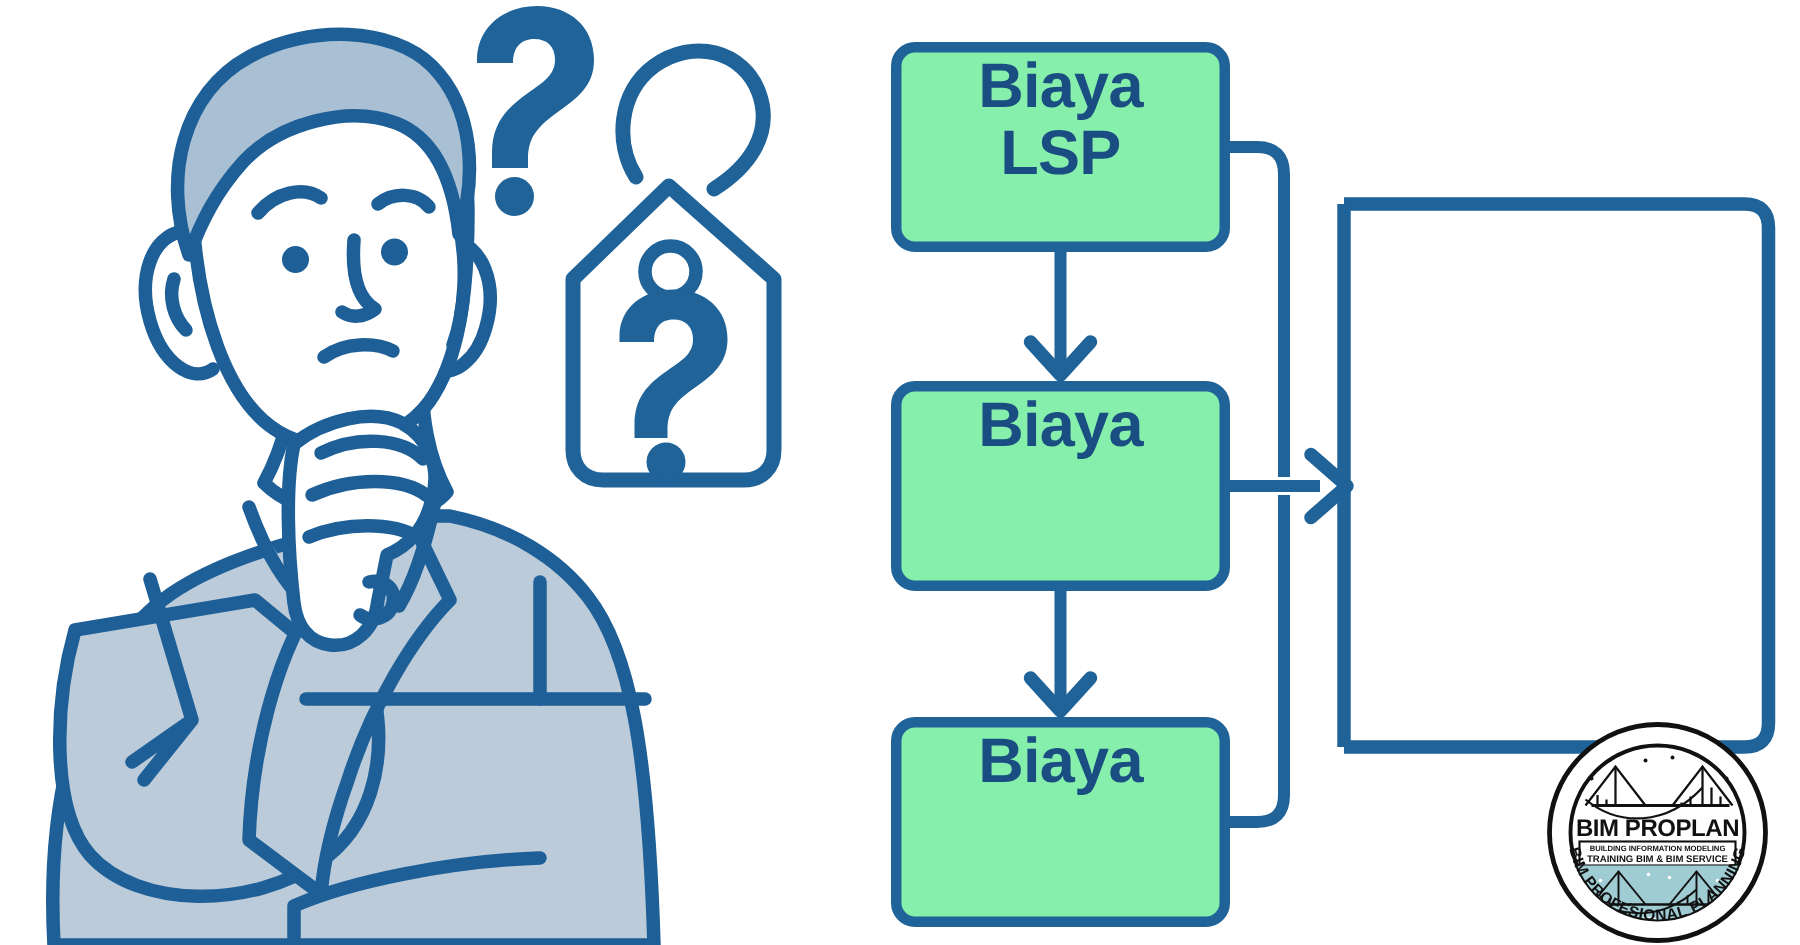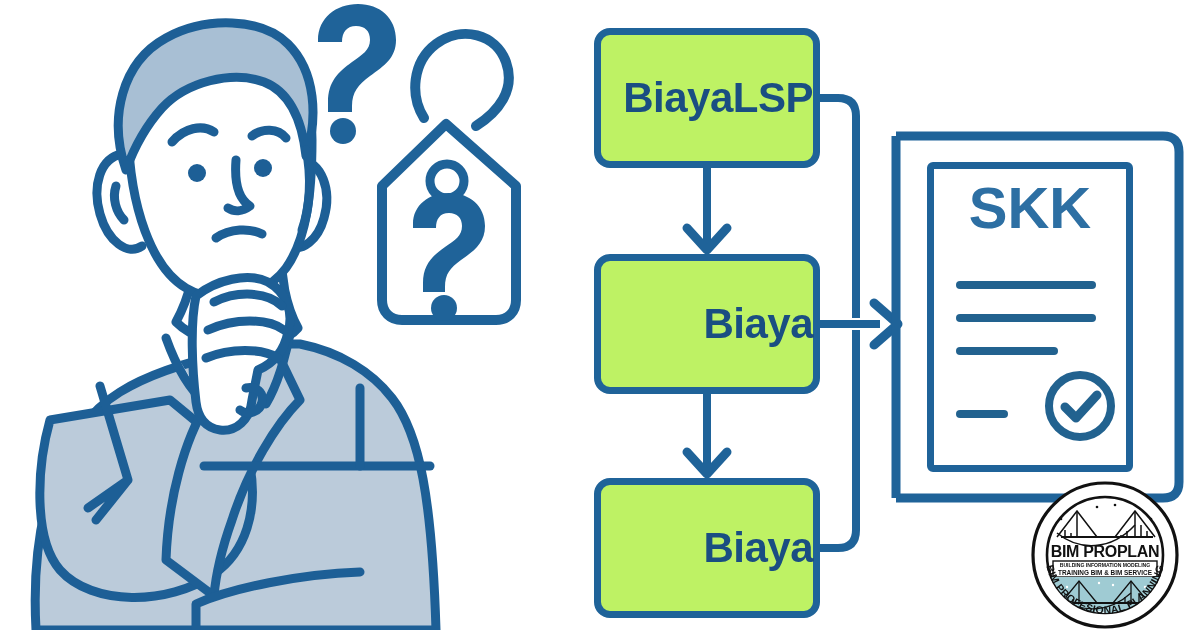--- a/index.html
+++ b/index.html
@@ -20,27 +20,27 @@
   }
   .layer {
     position: absolute;
     top: 0; left: 0;
     width: 1200px;
     height: 630px;
   }
   .flow-box {
     position: absolute;
     box-sizing: border-box;
-    background: #bef264;
+    background: #86efac;
     border: 7px solid #1F6399;
     border-radius: 16px;
     display: flex;
-    flex-direction: row;
+    flex-direction: column;
     align-items: center;
-    justify-content: flex-end;
+    justify-content: flex-start;
     line-height: 1.06;
     text-align: center;
     color: #1A4E82;
     font-weight: bold;
     letter-spacing: -0.5px;
     z-index: 4;
   }
   .flow-box span {
     display: block;
     white-space: nowrap;
@@ -285,31 +285,20 @@
   </div>
 
   <div class="flow-box" id="box-ases">
     <span class="l1">Biaya</span>
   </div>
 
   <div class="flow-box" id="box-reg">
     <span class="l1">Biaya</span>
   </div>
 
-  <div id="skk-card">
-    <div id="skk-title">SKK</div>
-    <div class="skk-line" id="skk-line-1"></div>
-    <div class="skk-line" id="skk-line-2"></div>
-    <div class="skk-line" id="skk-line-3"></div>
-    <div class="skk-line" id="skk-line-4"></div>
-    <svg id="skk-check" viewBox="0 0 76 76">
-      <circle cx="38" cy="38" r="31" fill="none" stroke="#22628F" stroke-width="8"></circle>
-      <path d="M 23 39 L 34 50 L 55 27" fill="none" stroke="#22628F" stroke-width="9" stroke-linecap="round" stroke-linejoin="round"></path>
-    </svg>
-  </div>
 
   <svg id="logo" viewBox="0 0 148 148">
     <defs>
       <path id="curvePath" d="M 16 88 A 60 60 0 0 0 132 88"></path>
     </defs>
     <circle cx="74" cy="74" r="72" fill="#ffffff" stroke="#111111" stroke-width="3.2"></circle>
     <circle cx="74" cy="74" r="58" fill="#ffffff" stroke="#111111" stroke-width="2.6"></circle>
 
     <g stroke="#111111" stroke-width="1.5" fill="none">
       <path d="M 26 56 L 46 30 L 66 56"></path>

